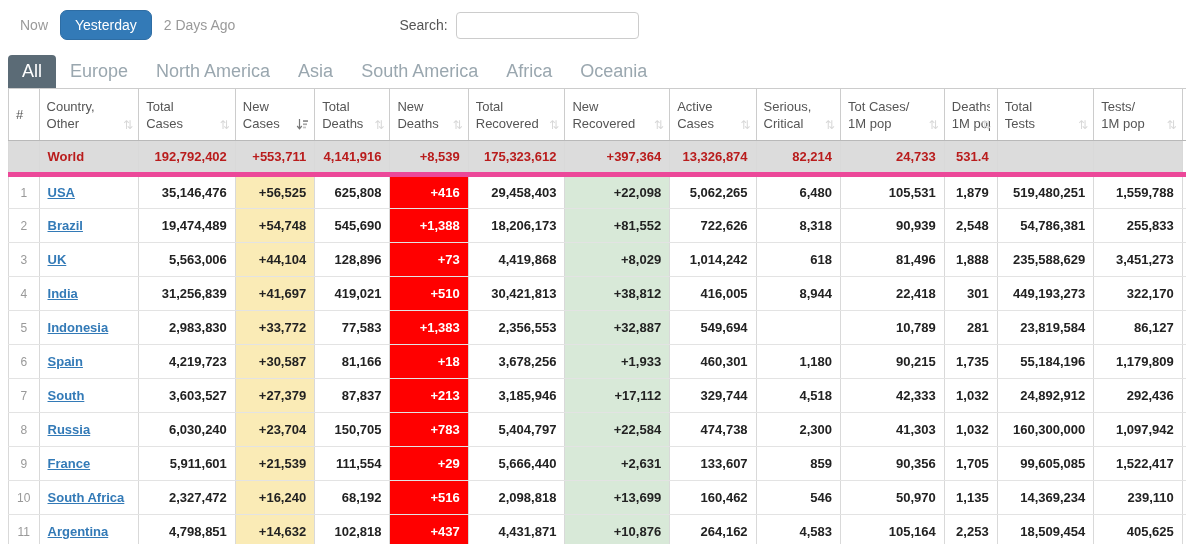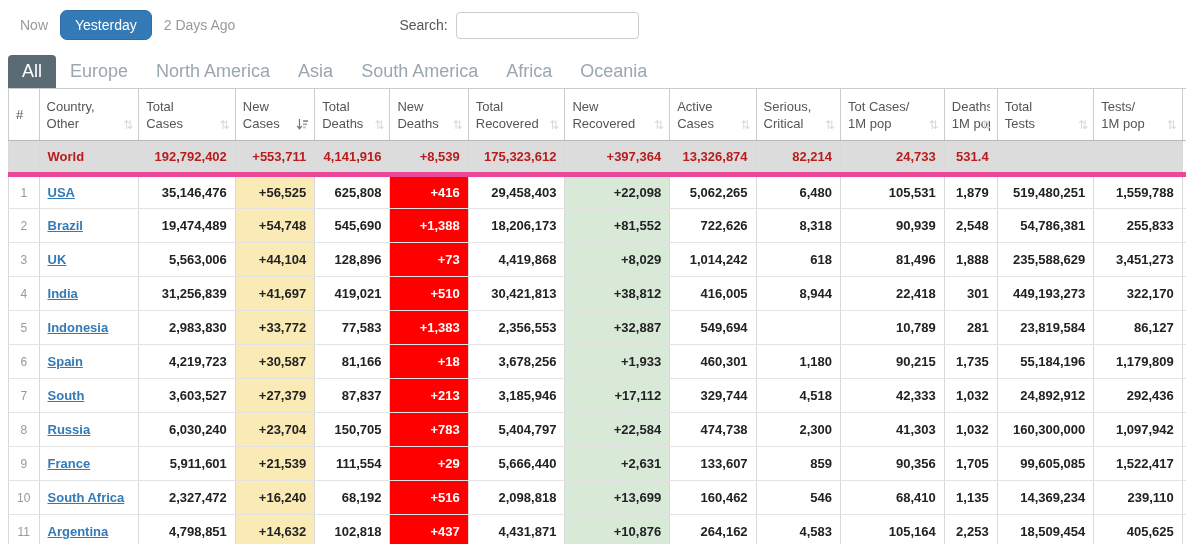--- a/index.html
+++ b/index.html
@@ -322,21 +322,21 @@
           <td class="rank">10</td>
           <td class="country"><a href="#">South Africa</a></td>
           <td>2,327,472</td>
           <td class="hl-yellow">+16,240</td>
           <td>68,192</td>
           <td class="hl-red">+516</td>
           <td>2,098,818</td>
           <td class="hl-green">+13,699</td>
           <td>160,462</td>
           <td>546</td>
-          <td>68,410</td>
+          <td>50,970</td>
           <td>1,135</td>
           <td>14,369,234</td>
           <td>239,110</td>
           <td class="cut" style="width: 6px;"></td>
         </tr>
         <tr class="data-row">
           <td class="rank">11</td>
           <td class="country"><a href="#">Argentina</a></td>
           <td>4,798,851</td>
           <td class="hl-yellow">+14,632</td>

